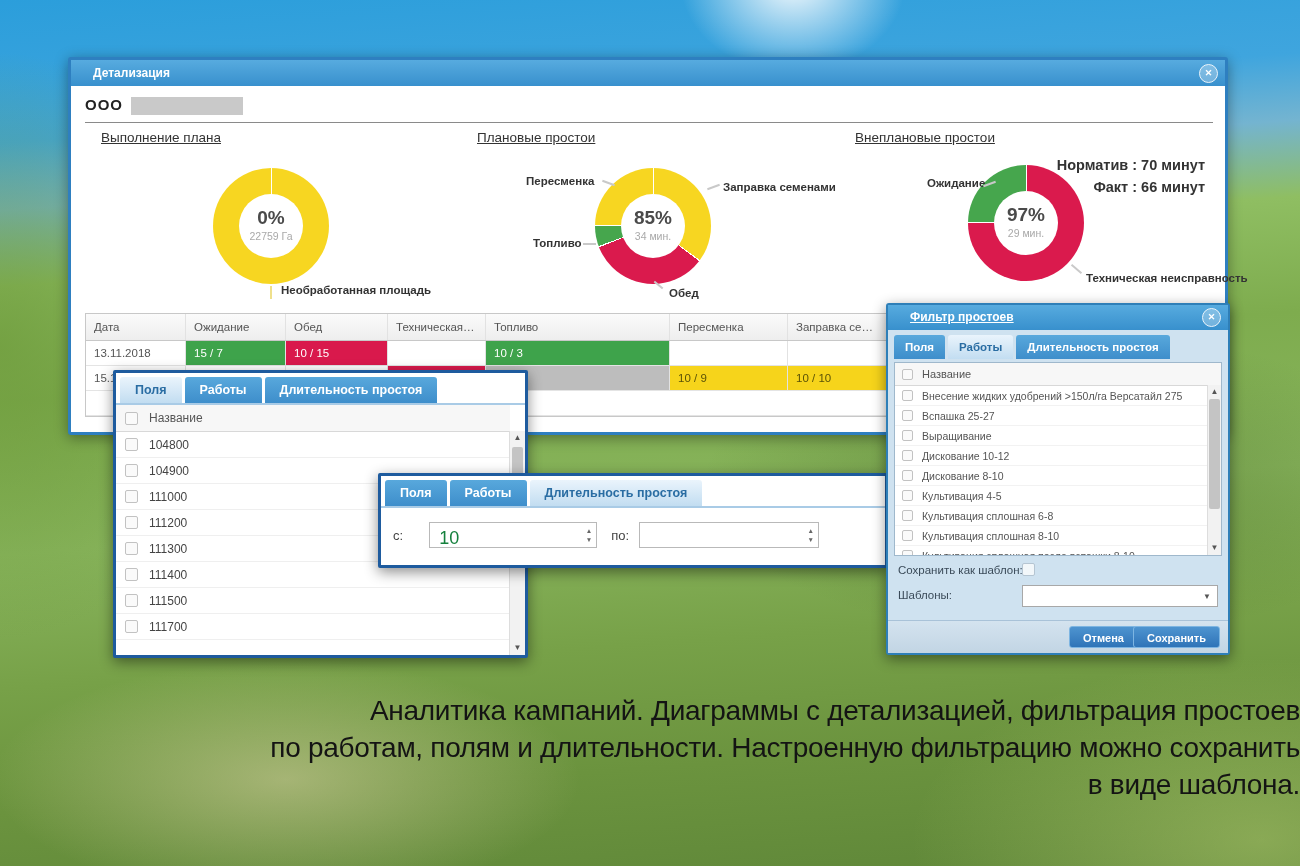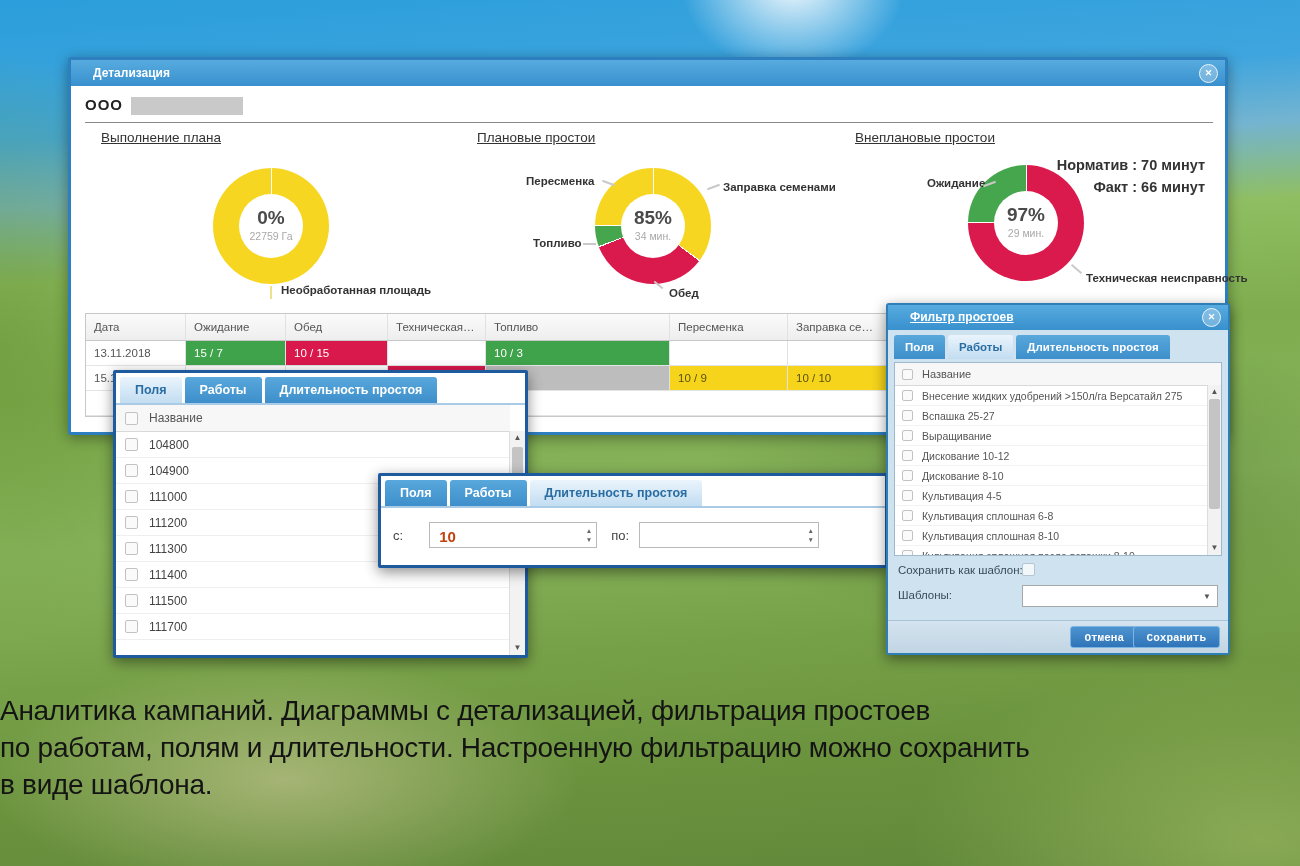--- a/index.html
+++ b/index.html
@@ -59,41 +59,41 @@
   .lrow{display:flex;align-items:center;height:25px;border-bottom:1px solid #EFEFEF;font-size:12px;color:#444;background:#fff;}
   .cb{flex:none;width:13px;height:13px;border:1px solid #C2C2C2;background:#FAFAFA;border-radius:2px;margin:0 11px 0 9px;box-sizing:border-box;}
 
   .vscroll{position:absolute;width:15px;background:#F2F2F2;border-left:1px solid #DDD;}
   .varrow{position:absolute;left:0;width:15px;height:14px;font-size:8px;color:#555;text-align:center;line-height:14px;cursor:pointer;}
   .vthumb{position:absolute;left:2px;width:11px;background:#C4C4C4;border-radius:2px;}
 
   
   .dur-row{position:absolute;left:0;right:0;display:flex;align-items:center;font-size:13px;color:#444;}
   .spin{position:relative;height:26px;border:1px solid #B9B9B9;background:#fff;box-sizing:border-box;}
-  .spin .val{padding:5px 22px 0 9px;font-size:15px;color:#c2410c;font-weight:bold;}
+  .spin .val{padding:5px 22px 0 9px;font-size:18px;color:#15803d;}
   .spin .arrows{position:absolute;right:4px;top:3px;font-size:6.5px;color:#666;line-height:9px;text-align:center;cursor:pointer;}
 
   
   .fpanel{position:absolute;left:886px;top:303px;width:344px;height:352px;background:#CFE2F0;border:2px solid #2E7FB8;border-radius:3px;box-shadow:0 4px 14px rgba(0,0,0,.45);box-sizing:border-box;}
   .fpanel .titlebar{height:25px;line-height:25px;text-decoration:underline;}
   .fpanel .tabs{background:transparent;border-bottom:none;padding:5px 6px 0 6px;}
   .fpanel .tab{height:24px;line-height:24px;font-size:11.5px;padding:0 11px;}
   .flist{position:absolute;left:6px;top:57px;width:328px;height:194px;background:#fff;border:1px solid #9FB8CC;box-sizing:border-box;overflow:hidden;}
   .flist .listhead{height:22px;font-size:11px;}
   .flist .lrow{height:19px;font-size:10.5px;color:#555;border-bottom:1px solid #F2F2F2;}
   .flist .cb{width:11px;height:11px;margin:0 9px 0 7px;}
   .flabel{position:absolute;left:10px;font-size:11.5px;color:#3A4A58;}
   .fcheck{position:absolute;width:13px;height:13px;border:1px solid #B5C5D2;background:#F2F7FA;border-radius:2px;box-sizing:border-box;}
   .fselect{position:absolute;height:22px;background:#fff;border:1px solid #A8A8A8;box-sizing:border-box;}
   .fselect .caret{position:absolute;right:6px;top:6px;font-size:8px;color:#555;}
   .ffooter{position:absolute;left:0;right:0;bottom:0;height:32px;background:linear-gradient(#D4E3EF,#C2D5E4);border-top:1px solid #A9C2D8;}
-  .btn{position:absolute;top:5px;height:22px;line-height:22px;padding:0 13px;background:linear-gradient(#4E94D0,#2F74B8);border:1px solid #7DB5E2;border-radius:3px;color:#fff;font-size:11px;font-weight:bold;text-align:center;cursor:pointer;box-sizing:border-box;font-family:Liberation Mono, monospace;}
-
-  
-  .caption{position:absolute;left:0;width:1300px;top:692px;text-align:left;color:#141414;font-size:28px;line-height:37px;letter-spacing:-0.3px;}
+  .btn{position:absolute;top:5px;height:22px;line-height:22px;padding:0 13px;background:linear-gradient(#4E94D0,#2F74B8);border:1px solid #7DB5E2;border-radius:3px;color:#fff;font-size:11px;font-weight:bold;text-align:center;cursor:pointer;box-sizing:border-box;}
+
+  
+  .caption{position:absolute;left:0;width:1300px;top:692px;text-align:right;color:#141414;font-size:28px;line-height:37px;letter-spacing:-0.3px;}
 </style>
 </head>
 <body>
 
 <div class="stage">
   <div class="bg"></div>
 
   <div class="win dlg">
     <div class="titlebar">
       <span>Детализация</span>

